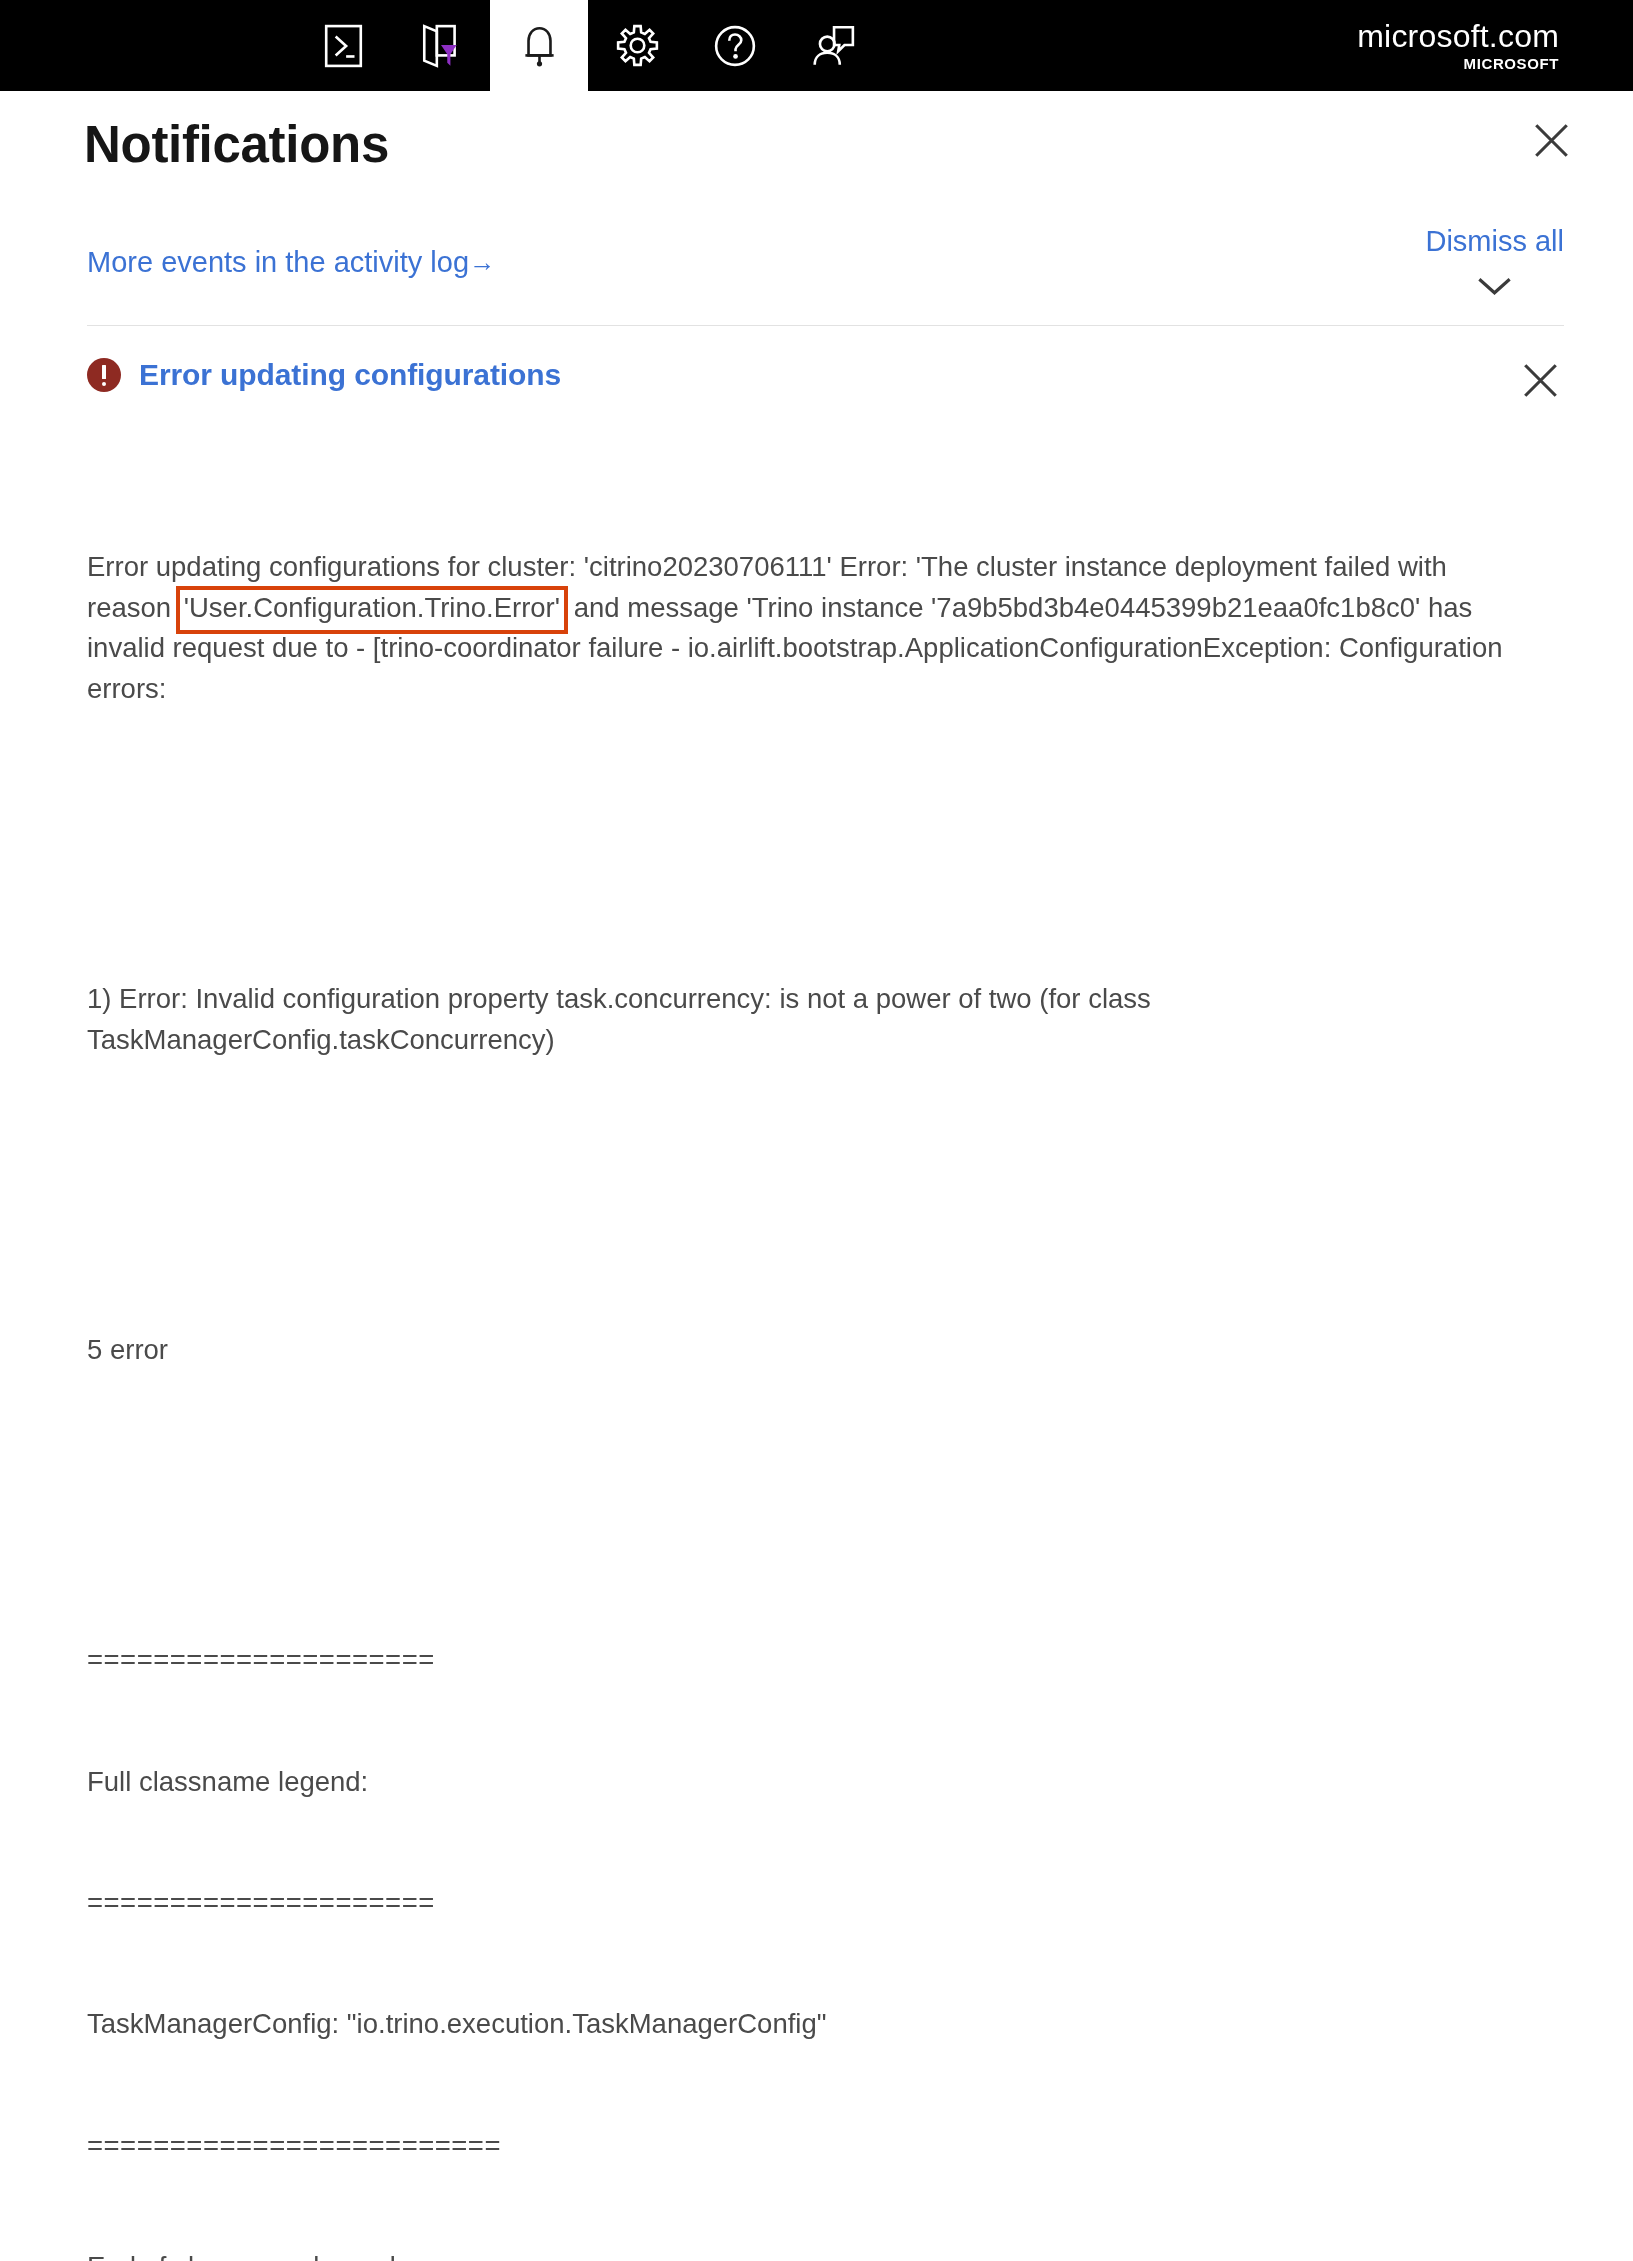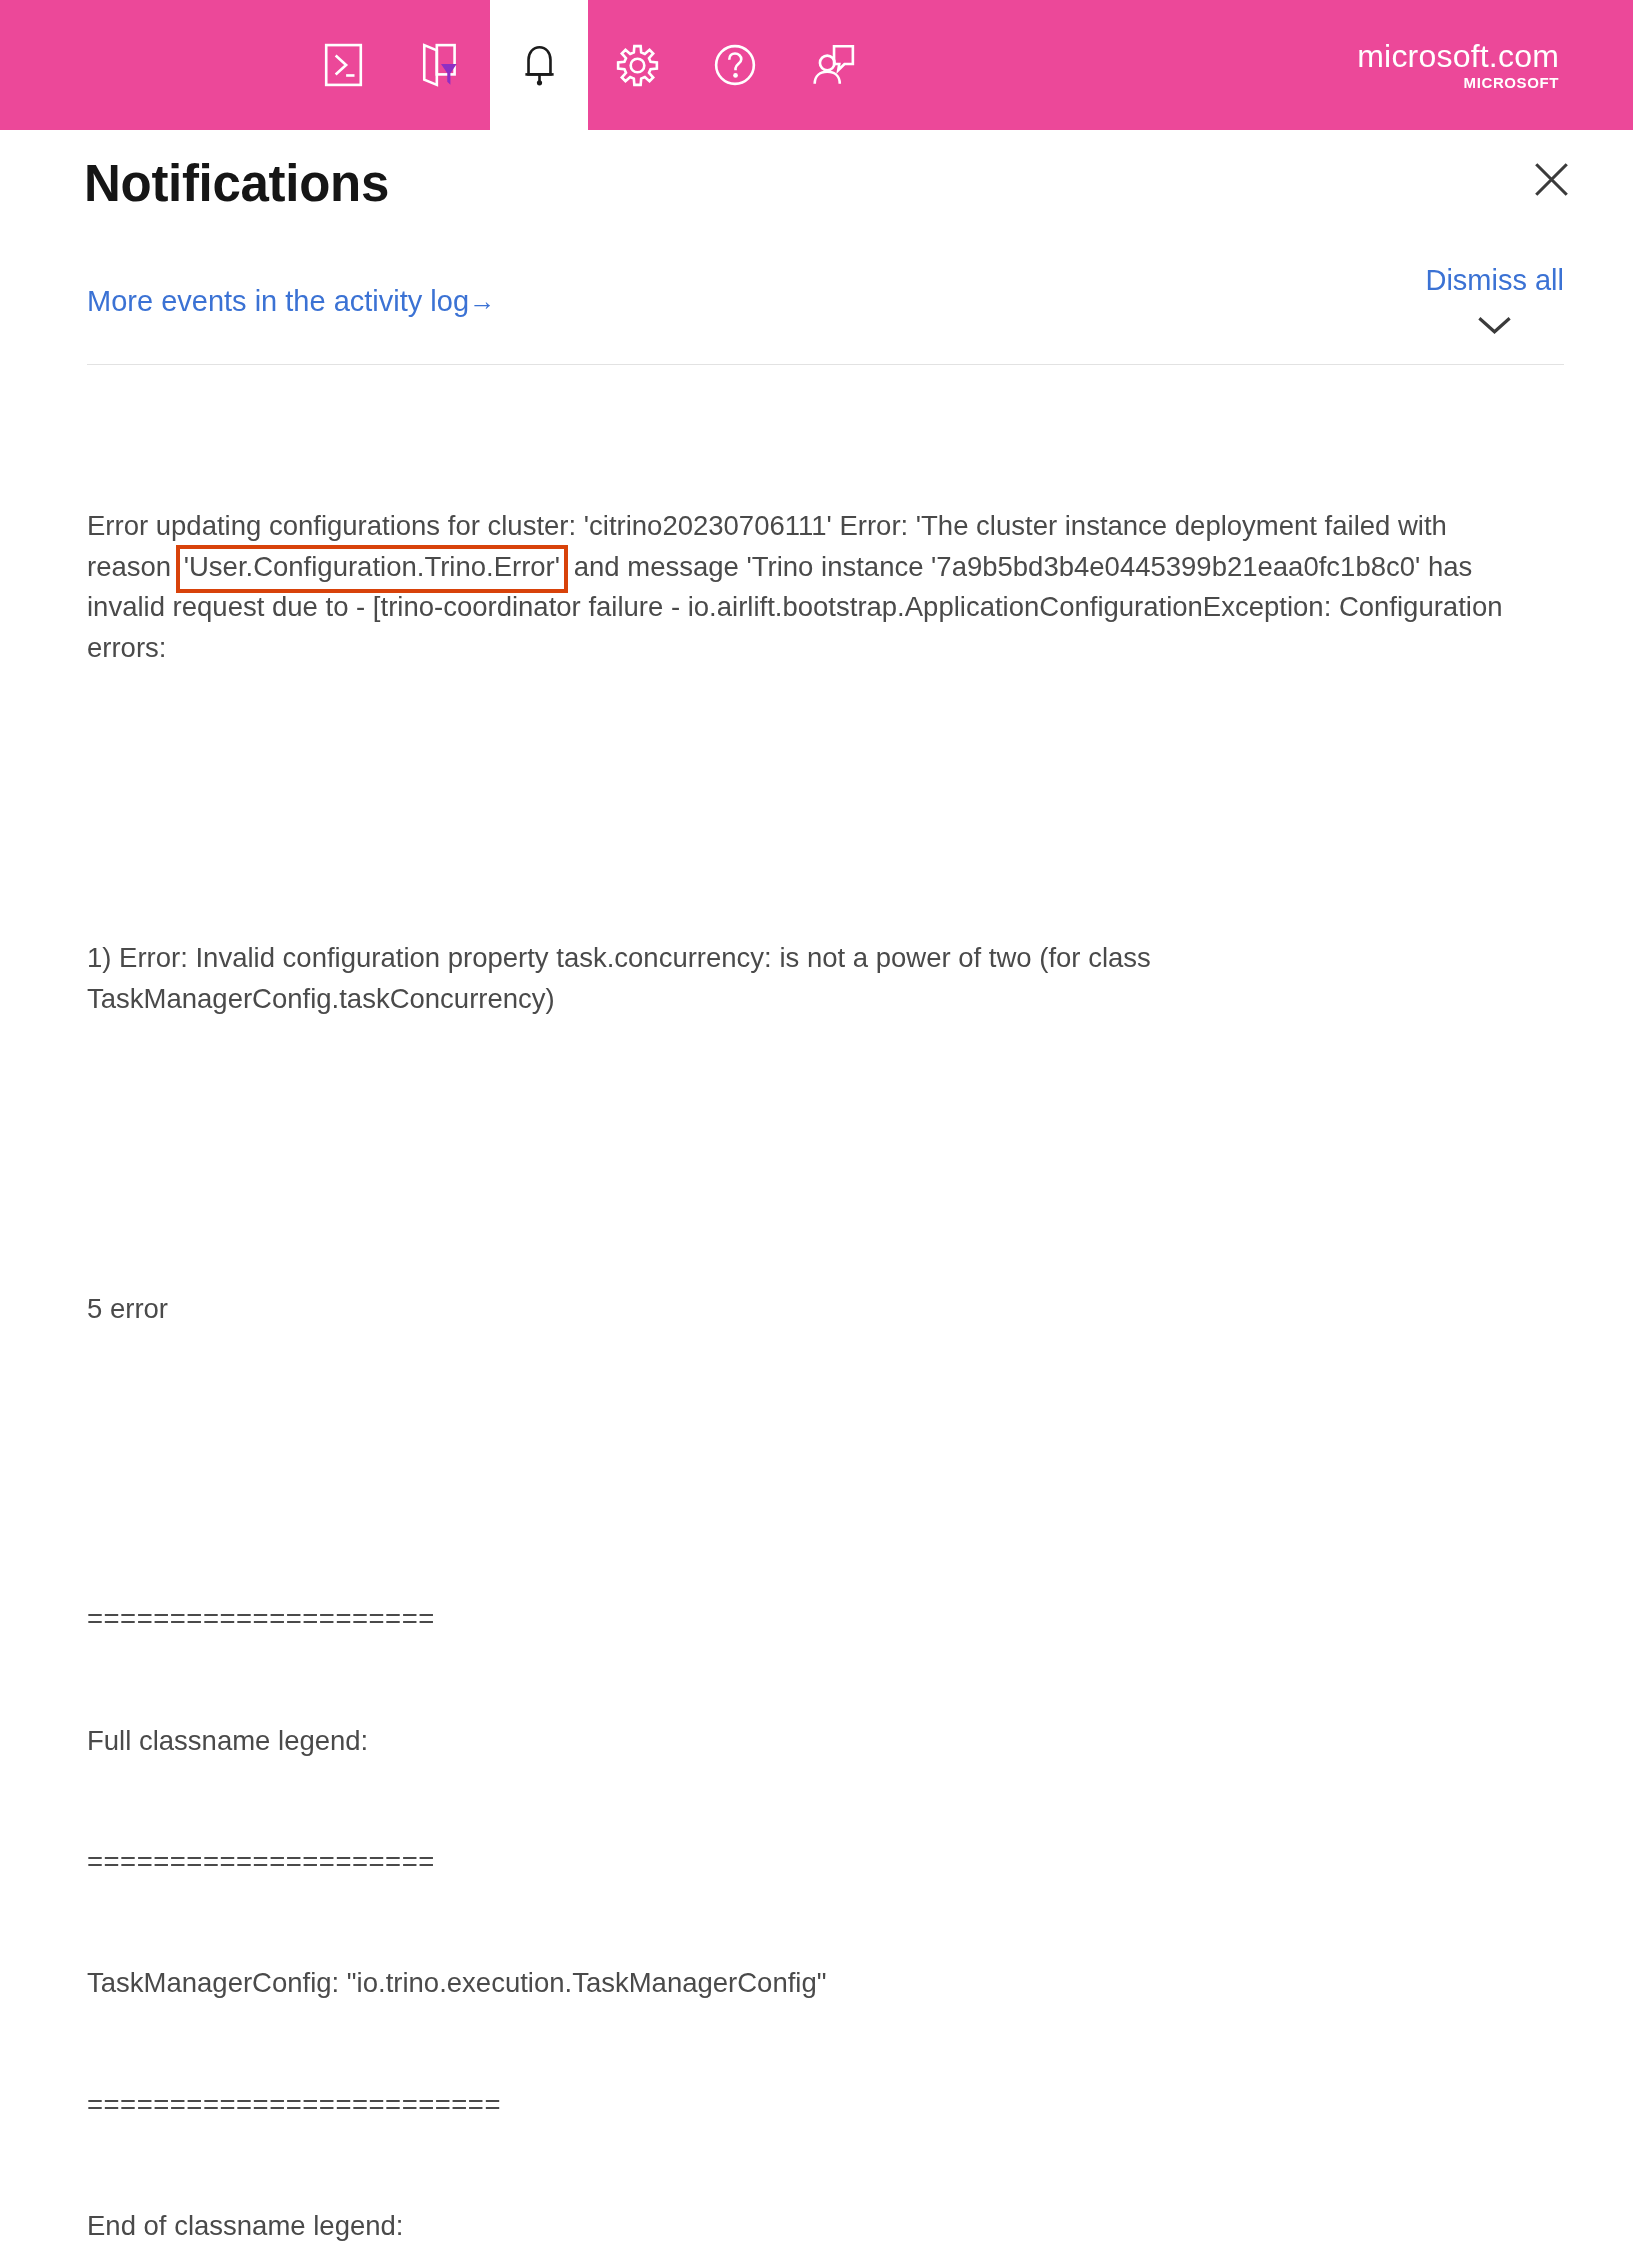--- a/index.html
+++ b/index.html
@@ -9,22 +9,22 @@
     height: 2261px;
     background: #ffffff;
     font-family: "Liberation Sans", sans-serif;
     -webkit-font-smoothing: antialiased;
   }
 
   
   .topbar {
     position: relative;
     width: 1633px;
-    height: 130px;
-    background: #ec4899;
+    height: 91px;
+    background: #000000;
     display: flex;
     align-items: stretch;
   }
   .topbar-spacer-left { width: 294px; flex: none; }
 
   .tb-icon {
     width: 98px;
     flex: none;
     display: flex;
     align-items: center;
@@ -296,20 +296,33 @@
           <path class="st" d="M8 10 L37 36 L66 10"></path>
         </svg>
       </span>
     </div>
   </div>
 
   <div class="hr"></div>
 
   <div class="note">
 
+    <div class="note-head">
+      <div class="note-head-left">
+        <span class="err-icon"></span>
+        <span class="note-title">Error updating configurations</span>
+      </div>
+      <button class="icon-btn">
+        <span>
+          <svg width="41" height="41" viewBox="0 0 78 78" aria-hidden="true">
+            <path class="st" d="M10 10 L68 68 M68 10 L10 68"></path>
+          </svg>
+        </span>
+      </button>
+    </div>
 
     <div class="note-body">
 
       <p><span>Error updating configurations for cluster: 'citrino20230706111' Error: 'The cluster instance deployment failed with reason </span><span class="hl-box">'User.Configuration.Trino.Error'</span><span> and message 'Trino instance '7a9b5bd3b4e0445399b21eaa0fc1b8c0' has invalid request due to - [trino-coordinator failure - io.airlift.bootstrap.ApplicationConfigurationException: Configuration errors:</span></p>
 
       <div class="gap"></div>
 
       <p>1) Error: Invalid configuration property task.concurrency: is not a power of two (for class TaskManagerConfig.taskConcurrency)</p>
 
       <div class="gap"></div>

